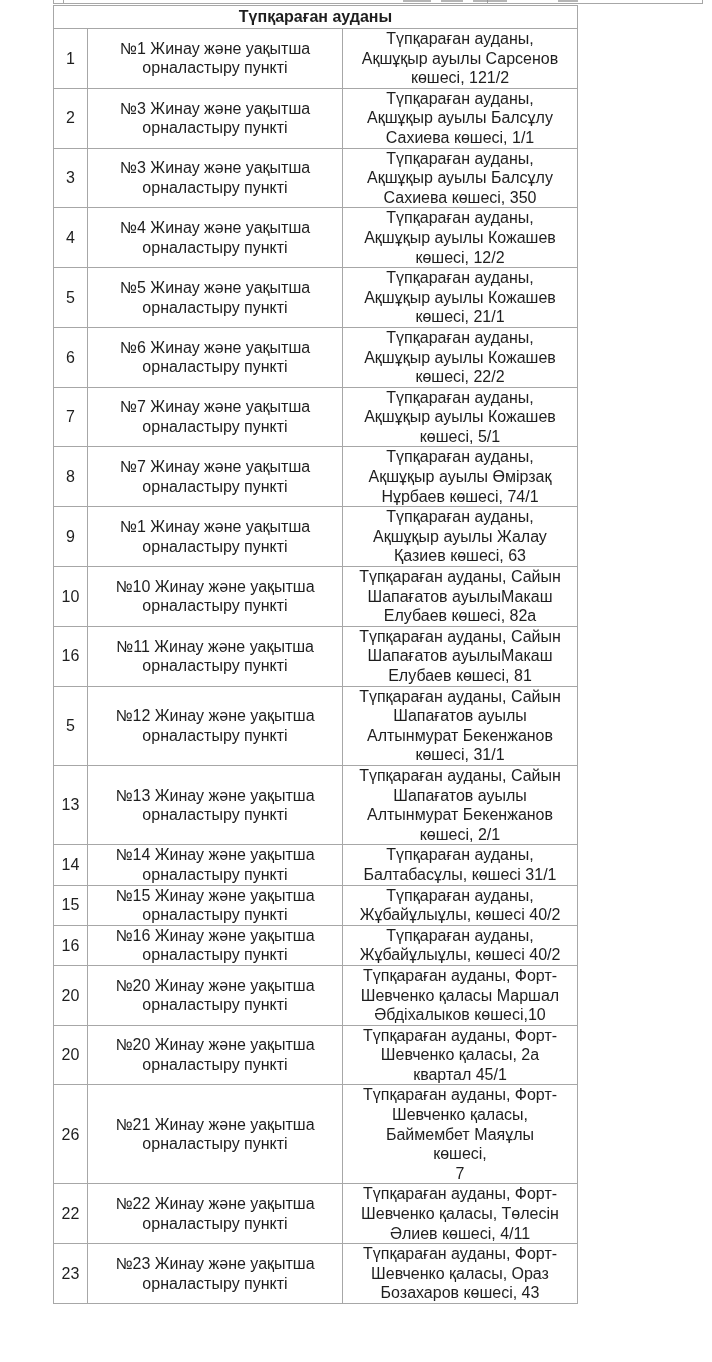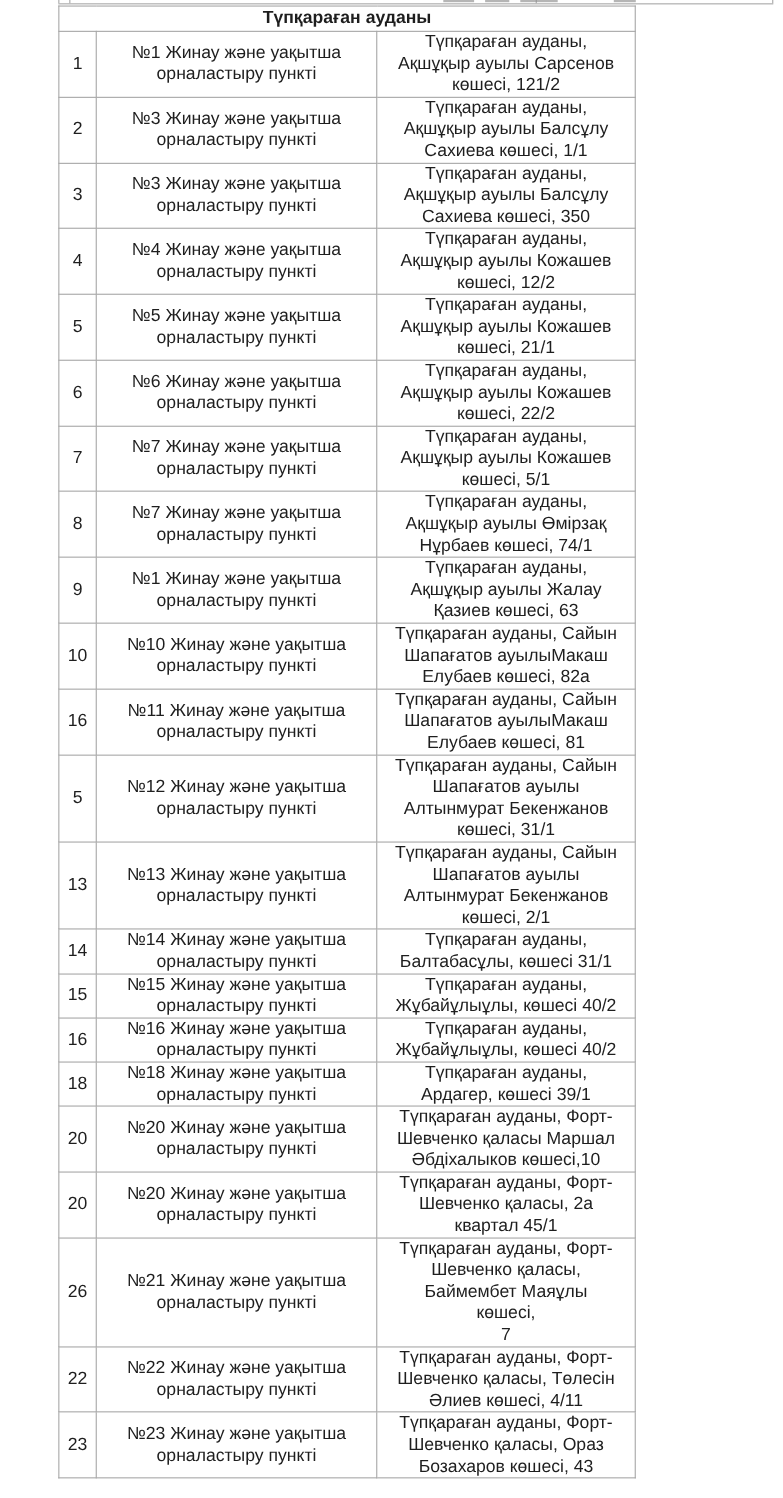--- a/index.html
+++ b/index.html
@@ -192,26 +192,20 @@
         <td class="col-addr">Түпқараған ауданы,
 Жұбайұлыұлы, көшесі 40/2</td>
       </tr>
       <tr>
         <td class="col-num">16</td>
         <td class="col-name">№16 Жинау және уақытша орналастыру пункті</td>
         <td class="col-addr">Түпқараған ауданы,
 Жұбайұлыұлы, көшесі 40/2</td>
       </tr>
       <tr>
-        <td class="col-num">18</td>
-        <td class="col-name">№18 Жинау және уақытша орналастыру пункті</td>
-        <td class="col-addr">Түпқараған ауданы,
-Ардагер, көшесі 39/1</td>
-      </tr>
-      <tr>
         <td class="col-num">20</td>
         <td class="col-name">№20 Жинау және уақытша орналастыру пункті</td>
         <td class="col-addr">Түпқараған ауданы, Форт-
 Шевченко қаласы Маршал
 Әбдіхалыков көшесі,10</td>
       </tr>
       <tr>
         <td class="col-num">20</td>
         <td class="col-name">№20 Жинау және уақытша орналастыру пункті</td>
         <td class="col-addr">Түпқараған ауданы, Форт-

